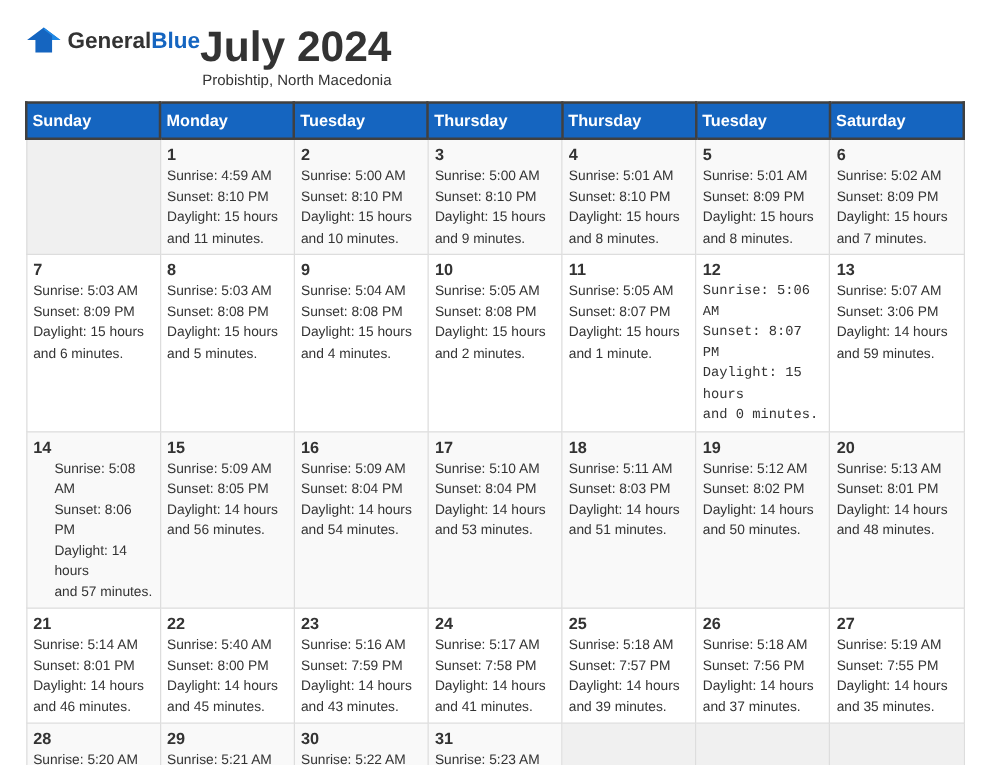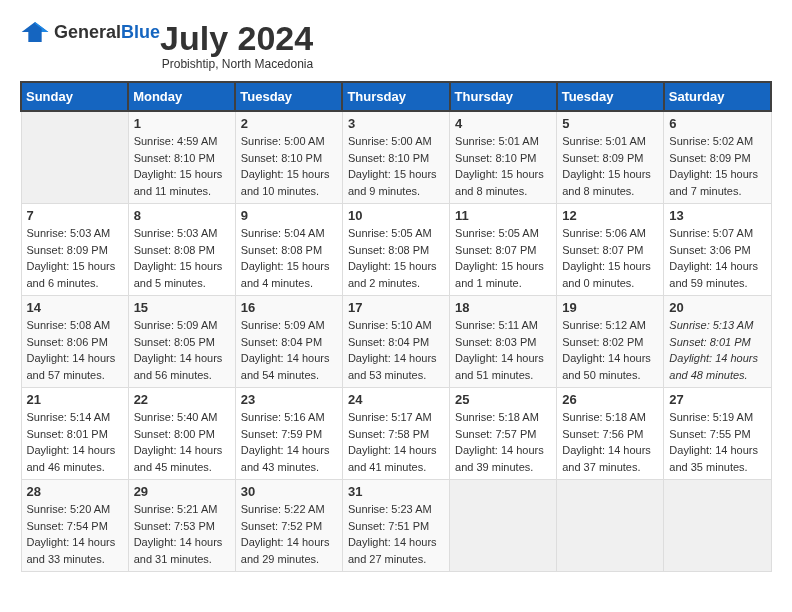--- a/index.html
+++ b/index.html
@@ -164,37 +164,37 @@
         </td>
         <td>
           <div class="day-number">11</div>
           <div class="day-info" style="white-space: pre-line;">Sunrise: 5:05 AM
 Sunset: 8:07 PM
 Daylight: 15 hours
 and 1 minute.</div>
         </td>
         <td>
           <div class="day-number">12</div>
-          <div class="day-info" style="white-space: pre-line;">Sunrise: 5:06 AM
+          <div class="day-info" style="white-space: pre-line; font-family: Liberation Mono, monospace;">Sunrise: 5:06 AM
 Sunset: 8:07 PM
 Daylight: 15 hours
 and 0 minutes.</div>
         </td>
         <td>
           <div class="day-number">13</div>
           <div class="day-info" style="white-space: pre-line;">Sunrise: 5:07 AM
 Sunset: 3:06 PM
 Daylight: 14 hours
 and 59 minutes.</div>
         </td>
       </tr>
       <tr>
         <td>
           <div class="day-number">14</div>
-          <div class="day-info" style="white-space: pre-line;">Sunrise: 5:08 AM
+          <div class="day-info" style="white-space: pre-line; margin-left: 17px;">Sunrise: 5:08 AM
 Sunset: 8:06 PM
 Daylight: 14 hours
 and 57 minutes.</div>
         </td>
         <td>
           <div class="day-number">15</div>
           <div class="day-info" style="white-space: pre-line;">Sunrise: 5:09 AM
 Sunset: 8:05 PM
 Daylight: 14 hours
 and 56 minutes.</div>
@@ -222,21 +222,21 @@
         </td>
         <td>
           <div class="day-number">19</div>
           <div class="day-info" style="white-space: pre-line;">Sunrise: 5:12 AM
 Sunset: 8:02 PM
 Daylight: 14 hours
 and 50 minutes.</div>
         </td>
         <td>
           <div class="day-number">20</div>
-          <div class="day-info" style="white-space: pre-line; font-style: italic;">Sunrise: 5:13 AM
+          <div class="day-info" style="white-space: pre-line;">Sunrise: 5:13 AM
 Sunset: 8:01 PM
 Daylight: 14 hours
 and 48 minutes.</div>
         </td>
       </tr>
       <tr>
         <td>
           <div class="day-number">21</div>
           <div class="day-info" style="white-space: pre-line;">Sunrise: 5:14 AM
 Sunset: 8:01 PM

